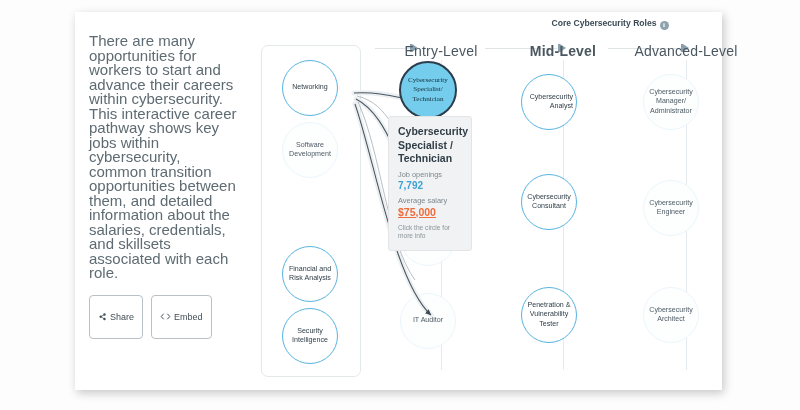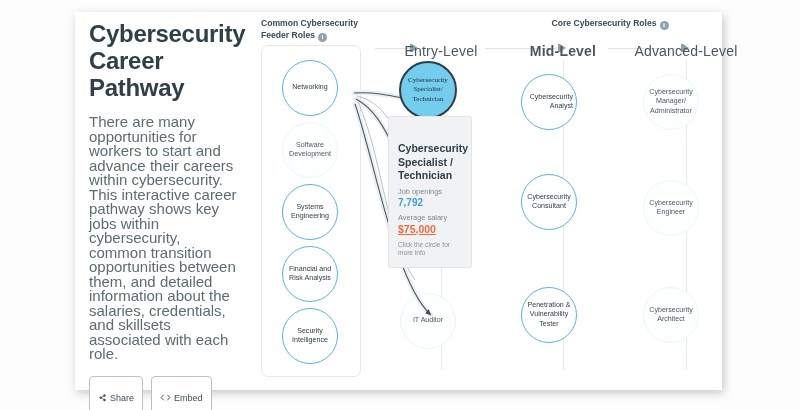--- a/index.html
+++ b/index.html
@@ -91,39 +91,38 @@
   .node.ghost  { border: 1.6px solid #eaf6fc; background: #fdffff; color:#4d5a63;}
   .node.selected {
     border: 2.4px solid #2c3e4c; background: #74cdec; color: #16303f;
     font-size: 7.1px; z-index: 6;
   }
 
   
   .tooltip {
     position: absolute; left: 388px; top: 116px; width: 84px;
     background: #f1f2f3; border: 1px solid #e2e4e5; border-radius: 3px;
-    padding: 25px 9px 9px 9px; z-index: 9;
+    padding: 8px 9px 9px 9px; z-index: 9;
     box-sizing: border-box;
   }
   .tt-title { font-size: 10.5px; line-height: 13.5px; font-weight: 700; color: #2f3d46; }
   .tt-lab { font-size: 7.4px; color: #7b888f; margin-top: 4px; line-height: 9px;}
   .tt-val-blue { font-size: 10px; font-weight: 700; color: #3fa0d4; line-height: 13px; }
   .tt-val-orange { font-size: 10.5px; font-weight: 700; color: #ef6c3b; line-height: 14px; text-decoration: underline; }
   .tt-foot { font-size: 6.6px; color: #8a959b; line-height: 8.6px; margin-top: 5px; }
 
   svg.links { position: absolute; left:0; top:0; width: 647px; height: 378px; pointer-events:none; z-index:2;}
 </style>
 </head>
 <body>
 
 <div id="root">
   <div class="card">
 
     <div class="intro">
-      <div class="intro-title">Cybersecurity Career Pathway</div>
       <div class="intro-body">There are many opportunities for workers to start and advance their careers within cybersecurity. This interactive career pathway shows key jobs within cybersecurity, common transition opportunities between them, and detailed information about the salaries, credentials, and skillsets associated with each role.</div>
       <div class="btn-row">
         <button class="btn">
           <span>
             <svg width="9" height="9" viewBox="0 0 16 16">
                 <path fill="#414e56" d="M11.5 10.2c-.6 0-1.1.24-1.5.62L6.9 9.05c.06-.2.1-.4.1-.62s-.04-.42-.1-.62l3.07-1.76c.4.4.92.65 1.53.65A2.2 2.2 0 1 0 9.3 4.5c0 .22.04.43.1.63L6.33 6.88a2.2 2.2 0 1 0 0 3.1l3.1 1.78c-.06.18-.09.37-.09.57a2.17 2.17 0 1 0 2.17-2.14z"></path>
               </svg>
           </span>
           <span>Share</span>
         </button>
@@ -131,23 +130,20 @@
           <span>
             <svg width="11" height="9" viewBox="0 0 18 12">
                 <path fill="none" stroke="#414e56" stroke-width="1.6" stroke-linecap="round" stroke-linejoin="round" d="M5.5 2L2 6l3.5 4M12.5 2L16 6l-3.5 4"></path>
               </svg>
           </span>
           <span>Embed</span>
         </button>
       </div>
     </div>
 
-    <div class="sec-head" style="left:186px; top:6px; width:105px;">
-      <span>Common Cybersecurity Feeder Roles</span><i class="info-dot">i</i>
-    </div>
     <div class="sec-head" style="left:420px; top:6px; width:230px; text-align:center;">
       <span>Core Cybersecurity Roles</span><i class="info-dot">i</i>
     </div>
 
     <div class="col-rule" style="left:300px; top:36px; width:35px;"></div>
     <div class="col-arrow" style="left:337px; top:32px;"></div>
     <div class="col-rule" style="left:410px; top:36px; width:72px;"></div>
     <div class="col-arrow" style="left:485px; top:32px;"></div>
     <div class="col-rule" style="left:533px; top:36px; width:72px;"></div>
     <div class="col-arrow" style="left:608px; top:32px;"></div>
@@ -185,23 +181,20 @@
         <path d="M283,90 C306,140 312,230 340,268"></path>
       </g>
     </svg>
 
     <div class="node solid" style="left:207px; top:48px;  width:56px; height:56px;">
         <span>Networking</span>
       </div>
     <div class="node ghost" style="left:207px; top:110px; width:56px; height:56px;">
         <span>Software Development</span>
       </div>
-    <div class="node solid" style="left:207px; top:172px; width:56px; height:56px;">
-        <span>Systems Engineering</span>
-      </div>
     <div class="node solid" style="left:207px; top:296px; width:56px; height:56px;">
         <span>Security Intelligence</span>
       </div>
     <div class="node solid" style="left:207px; top:234px; width:56px; height:56px;">
         <span>Financial and Risk Analysis</span>
       </div>
 
     <div class="node selected" style="left:324px; top:49px;  width:58px; height:58px;font-family:Liberation Serif, serif;">
         <span>Cybersecurity Specialist/ Technician</span>
       </div>

